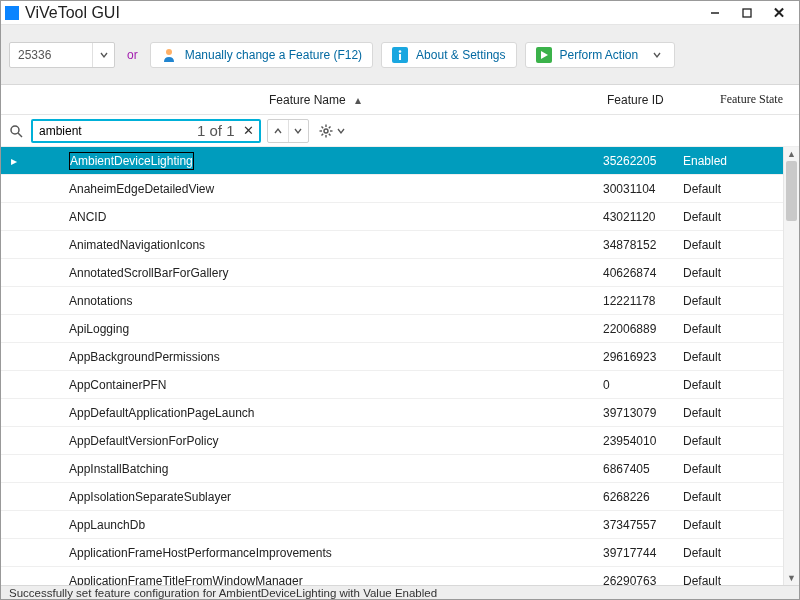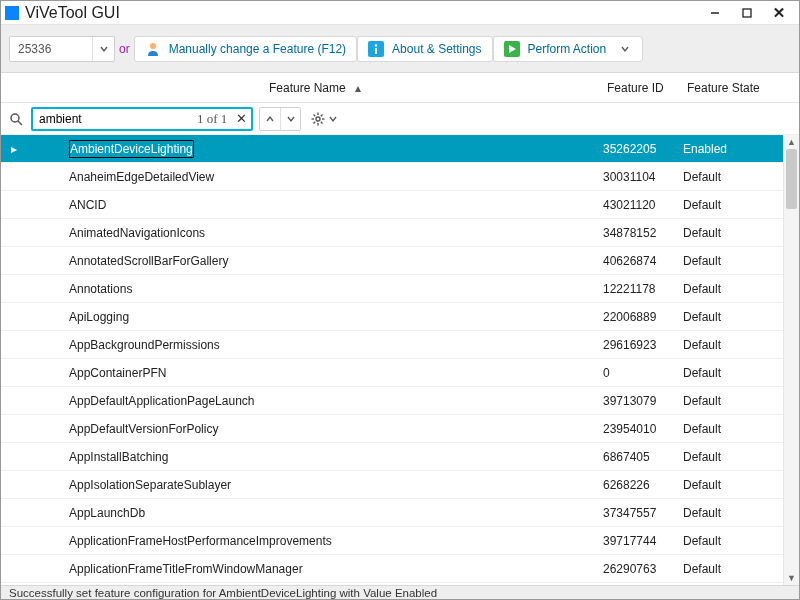--- a/index.html
+++ b/index.html
@@ -5,43 +5,43 @@
   * { box-sizing: border-box; }
   html, body { margin: 0; padding: 0; font-family: "Segoe UI", Tahoma, sans-serif; font-size: 12px; color: #222; background: #fff; height: 100%; }
   .window { width: 800px; height: 600px; border: 1px solid #999; display: flex; flex-direction: column; background: #fff; position: relative; }
   
   .titlebar { height: 24px; display: flex; align-items: center; padding: 0 4px; background: #fff; border-bottom: 1px solid #e5e5e5; }
   .titlebar .app-icon { width: 14px; height: 14px; background: #0a84ff; margin-right: 6px; }
   .titlebar .title { flex: 1; font-size: 16px; }
   .titlebar .win-btn { width: 32px; height: 20px; display: flex; align-items: center; justify-content: center; cursor: pointer; font-size: 13px; }
   .close-x { font-size: 15px; font-weight: bold; }
   
-  .toolbar { height: 48px; background: #eeeeee; border-bottom: 1px solid #d8d8d8; display: flex; align-items: center; padding: 0 8px; }
+  .toolbar { height: 60px; background: #eeeeee; border-bottom: 1px solid #d8d8d8; display: flex; align-items: center; padding: 0 8px; gap: 8px; }
   .combo { display: flex; align-items: center; height: 26px; background: #fff; border: 1px solid #cfcfcf; border-radius: 2px; }
   .combo input { border: none; outline: none; padding: 0 8px; width: 82px; font-size: 12px; color: #555; background: transparent; }
   .combo .drop { width: 22px; height: 100%; display: flex; align-items: center; justify-content: center; border-left: 1px solid #e0e0e0; cursor: pointer; color: #555; }
   .or-text { color: #a21caf; padding: 0 4px; }
   .tbtn { display: flex; align-items: center; height: 26px; background: #fff; border: 1px solid #d8d8d8; border-radius: 3px; padding: 0 10px; gap: 8px; cursor: pointer; }
   .tbtn .ico { width: 16px; height: 16px; display: flex; align-items: center; justify-content: center; }
   .tbtn .lbl { font-size: 12px; color: #0369a1; }
   .tbtn .drop { width: 14px; display: flex; align-items: center; justify-content: center; color: #555; margin-left: 4px; }
   
   .gridheader { display: flex; align-items: center; height: 30px; border-bottom: 1px solid #e5e5e5; }
   .gh-row-indicator { width: 26px; }
   .gh-name { flex: 1; text-align: center; font-size: 12px; color: #222; position: relative; }
   .gh-sort { display: inline-block; margin-left: 6px; color: #555; }
   .gh-id { width: 80px; text-align: left; padding-left: 4px; }
-  .gh-state { width: 100px; text-align: left; padding-left: 4px; }
+  .gh-state { width: 100px; text-align: right; padding-left: 4px; font-family: Liberation Serif, serif; }
   .gh-scroll { width: 16px; }
   
   .searchrow { display: flex; align-items: center; height: 32px; padding: 0 6px; gap: 6px; border-bottom: 1px solid #eee; }
   .searchrow .sicon { width: 18px; display: flex; justify-content: center; color: #555; }
   .searchbox { display: flex; align-items: center; height: 24px; border: 2px solid #00b0d8; border-radius: 2px; background: #fff; }
   .searchbox input { border: none; outline: none; padding: 0 6px; width: 160px; font-size: 12px; }
-  .searchbox .count { font-size: 13px; color: #555; padding: 0 4px; font-family: Liberation Serif, serif; }
+  .searchbox .count { font-size: 15px; color: #555; padding: 0 4px; }
   .searchbox .clear { width: 20px; text-align: center; cursor: pointer; color: #333; font-size: 13px; }
   .navbox { display: flex; height: 24px; border: 1px solid #d0d0d0; border-radius: 2px; overflow: hidden; }
   .navbox .nbtn { width: 20px; display: flex; align-items: center; justify-content: center; cursor: pointer; color: #555; }
   .navbox .nbtn + .nbtn { border-left: 1px solid #e0e0e0; }
   .optbox { display: flex; align-items: center; height: 24px; gap: 4px; padding: 0 4px; }
   .optbox .gear { cursor: pointer; color: #555; }
   .optbox .dd { cursor: pointer; color: #555; }
   
   .gridbody { flex: 1; overflow: hidden; position: relative; }
   .gridrows { position: absolute; top: 0; left: 0; right: 16px; bottom: 0; overflow: hidden; }

